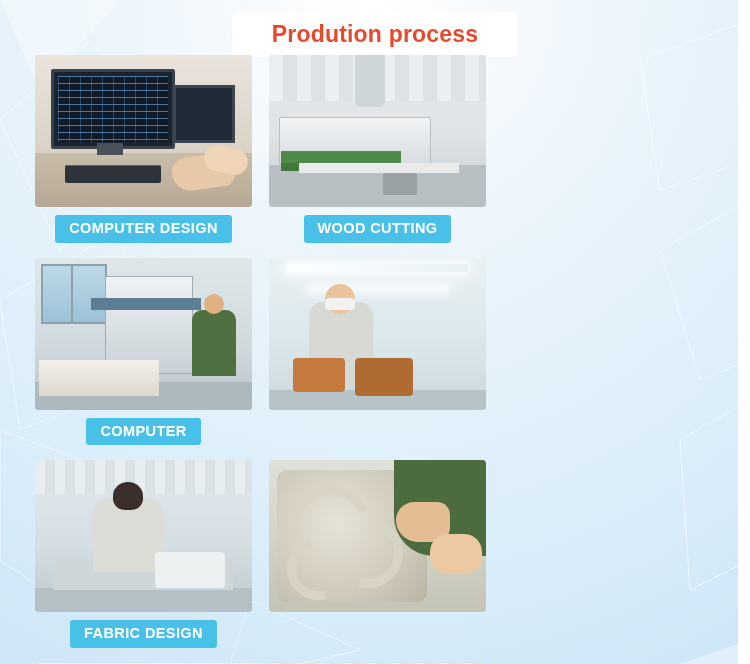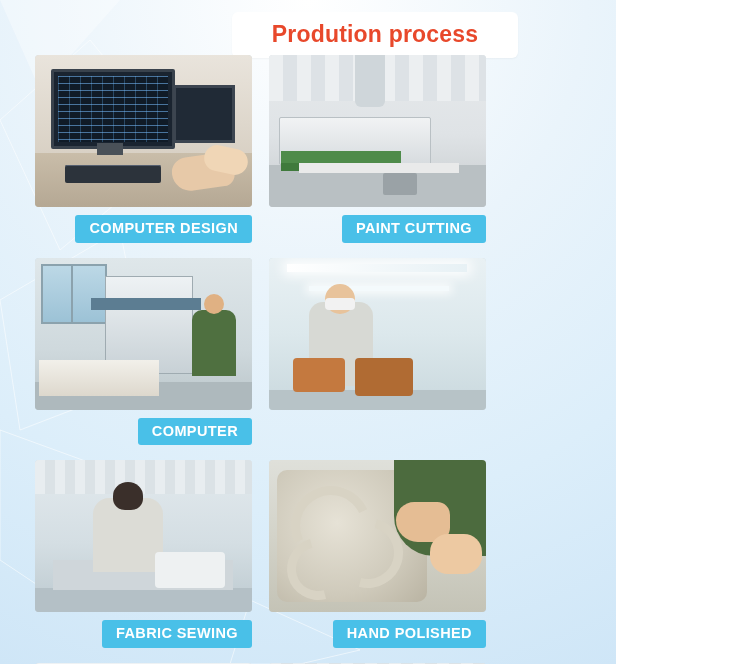--- a/index.html
+++ b/index.html
@@ -8,21 +8,21 @@
   }
   body {
     width: 750px;
     height: 664px;
     overflow: hidden;
     font-family: "Liberation Sans", sans-serif;
     background: #ffffff;
   }
   .page {
     position: relative;
-    width: 616px;
+    width: 738px;
     height: 664px;
     background:
       radial-gradient(circle at 50% 0%, #ffffff 0%, #eaf4fb 38%, #dceefa 70%, #cfe6f7 100%);
     overflow: hidden;
   }
   
   .deco {
     position: absolute;
     inset: 0;
     pointer-events: none;
@@ -72,21 +72,21 @@
     overflow: hidden;
     background: #c9d6de;
   }
   .photo .inner {
     position: absolute;
     inset: 0;
   }
   .label-row {
     margin-top: 8px;
     display: flex;
-    justify-content: flex-end;
+    justify-content: center;
   }
   .label {
     background: #49c0e8;
     color: #ffffff;
     font-size: 14.5px;
     font-weight: bold;
     letter-spacing: 0.4px;
     padding: 6px 14px 7px 14px;
     border-radius: 3px;
     white-space: nowrap;
@@ -335,21 +335,21 @@
           <div class="duct"></div>
           <div class="floor"></div>
           <div class="machine"></div>
           <div class="greenbar"></div>
           <div class="greenbar2"></div>
           <div class="panel"></div>
           <div class="cart"></div>
         </div>
       </div>
       <div class="label-row">
-        <span class="label">PAINT CUTTING</span>
+        <span class="label">WOOD CUTTING</span>
       </div>
     </div>
 
     <div class="cell">
       <div class="photo">
         <div class="inner p-ply">
           <div class="floor"></div>
           <div class="win"></div>
           <div class="cnc"></div>
           <div class="cncbar"></div>
@@ -383,39 +383,36 @@
         <div class="inner p-sew">
           <div class="ceil"></div>
           <div class="floor"></div>
           <div class="machine"></div>
           <div class="worker"></div>
           <div class="head"></div>
           <div class="fabric"></div>
         </div>
       </div>
       <div class="label-row">
-        <span class="label">FABRIC SEWING</span>
+        <span class="label">FABRIC DESIGN</span>
       </div>
     </div>
 
     <div class="cell">
       <div class="photo">
         <div class="inner p-carve">
           <div class="carving"></div>
           <div class="sw1"></div>
           <div class="sw2"></div>
           <div class="sw3"></div>
           <div class="arm"></div>
           <div class="hand"></div>
           <div class="hand2"></div>
         </div>
       </div>
-      <div class="label-row">
-        <span class="label">HAND POLISHED</span>
-      </div>
     </div>
 
     <div class="cell">
       <div class="photo">
         <div class="inner p-soft">
           
           
           
           
           

